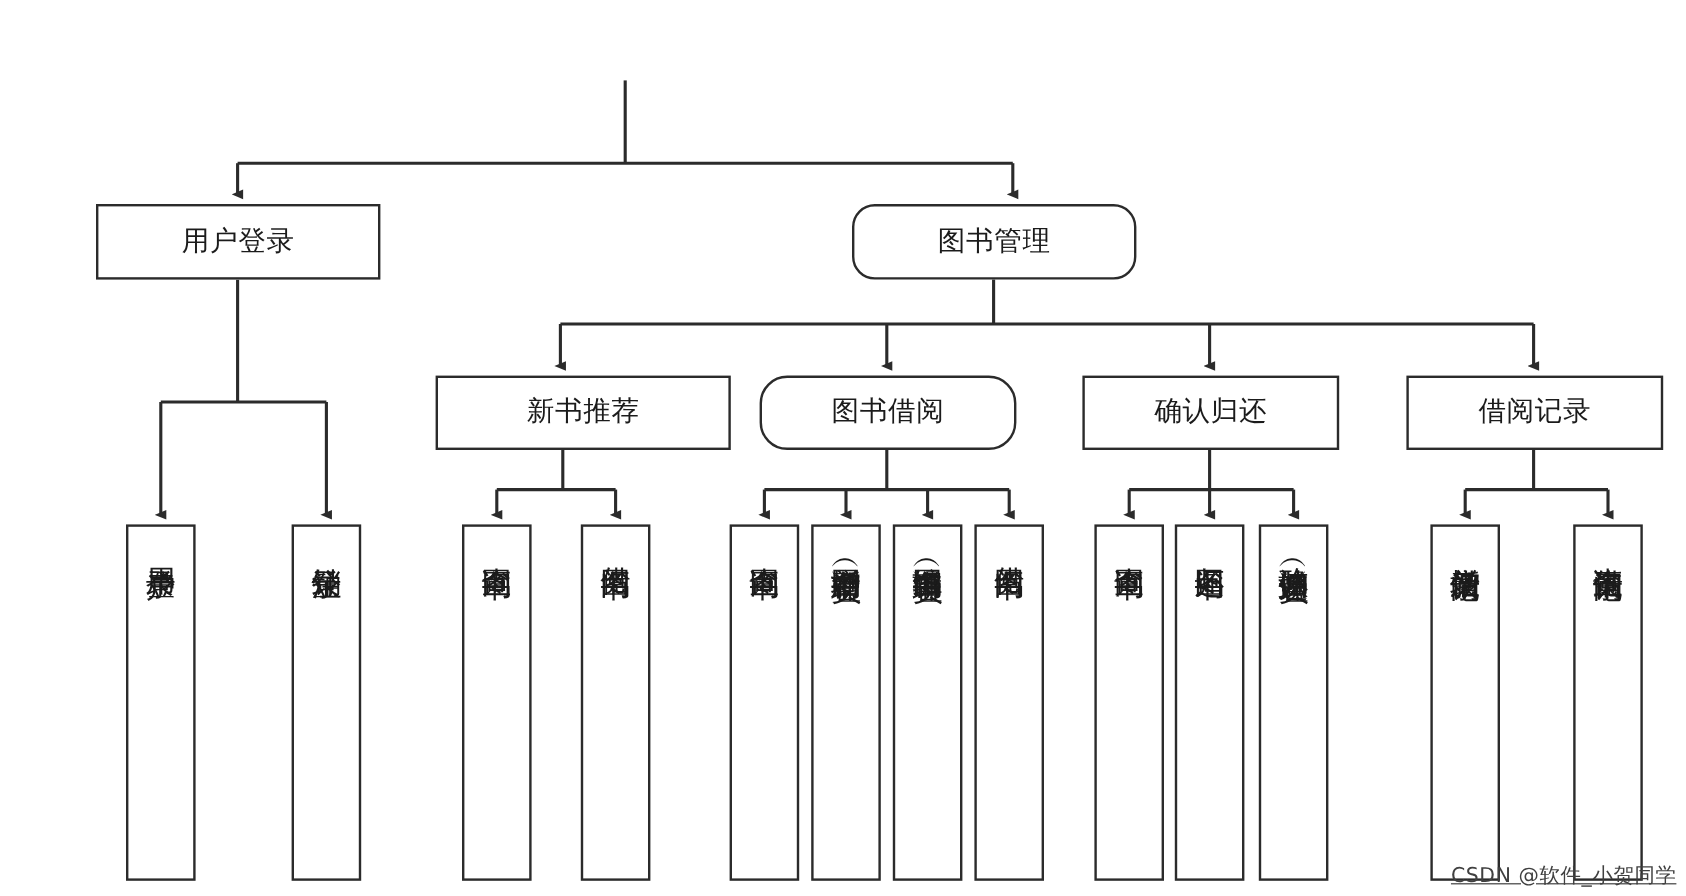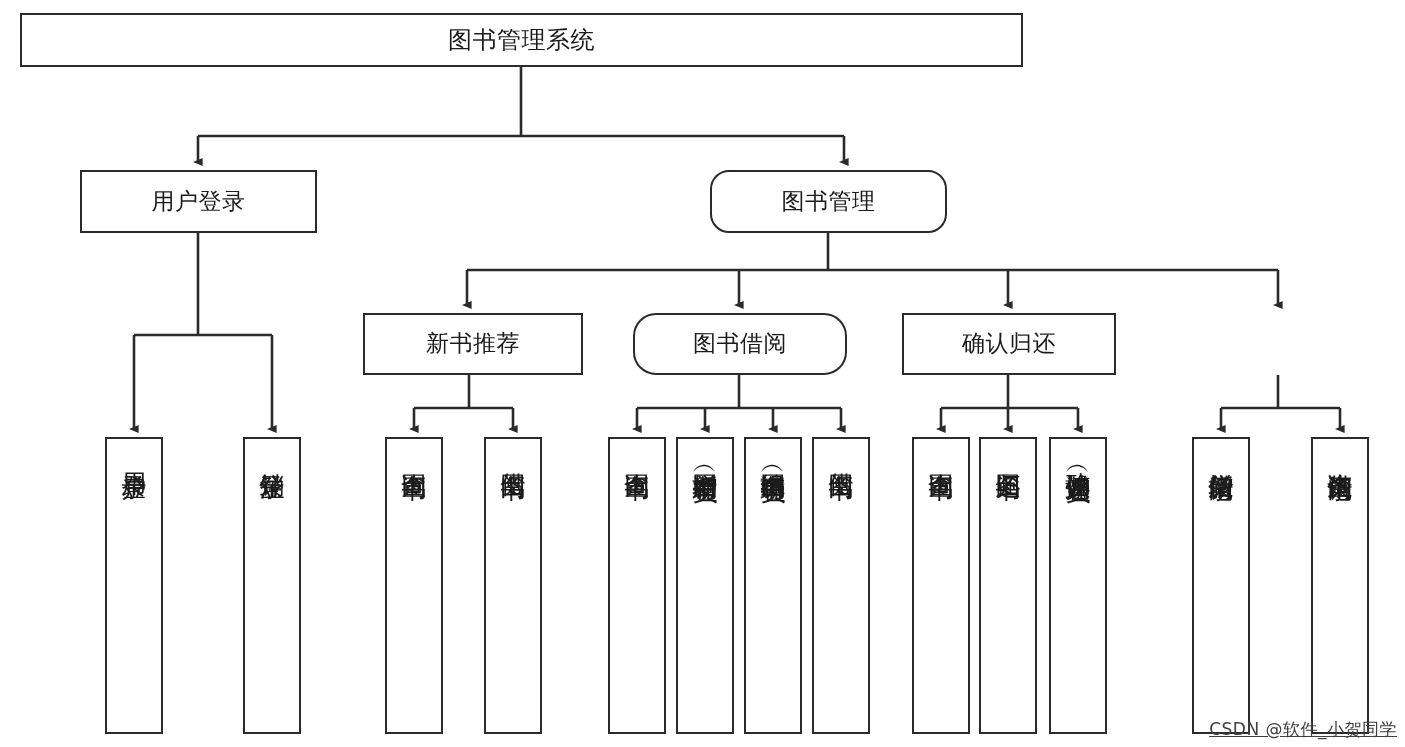--- a/index.html
+++ b/index.html
@@ -120,39 +120,39 @@
       <path d="M1008,408 L1008,429" marker-end="url(#arrow)"></path>
       <path d="M1078,408 L1078,429" marker-end="url(#arrow)"></path>
 
       <path d="M1278,375 L1278,408"></path>
       <path d="M1221,408 L1340,408"></path>
       <path d="M1221,408 L1221,429" marker-end="url(#arrow)"></path>
       <path d="M1340,408 L1340,429" marker-end="url(#arrow)"></path>
     </g>
   </svg>
 
-  <div class="node horizontal" id="title-node" style="left:20px; top:13px; width:1003px; height:54px;">
-    <span class="label">图书管理系统</span>
-  </div>
 
   <div class="node horizontal" style="left:80px; top:170px; width:237px; height:63px;">
     <span class="label">用户登录</span>
   </div>
   <div class="node horizontal" style="left:710px; top:170px; width:237px; height:63px;border-radius:19px;">
     <span class="label">图书管理</span>
   </div>
 
-  <div class="node horizontal" style="left:363px; top:313px; width:220px; height:62px;">
+  <div class="node horizontal" style="left:363px; top:313px; width:246px; height:62px;">
     <span class="label">新书推荐</span>
   </div>
   <div class="node horizontal" style="left:633px; top:313px; width:214px; height:62px;border-radius:23px;">
     <span class="label">图书借阅</span>
   </div>
   <div class="node horizontal" style="left:902px; top:313px; width:214px; height:62px;">
     <span class="label">确认归还</span>
+  </div>
+  <div class="node horizontal" style="left:1172px; top:313px; width:214px; height:62px;">
+    <span class="label">借阅记录</span>
   </div>
 
   <div class="node vertical" style="left:105px; top:437px; width:58px; height:297px;">
     <span class="label">用户登录</span>
   </div>
   <div class="node vertical" style="left:243px; top:437px; width:58px; height:297px;">
     <span class="label">注销登录</span>
   </div>
 
   <div class="node vertical" style="left:385px; top:437px; width:58px; height:297px;">

